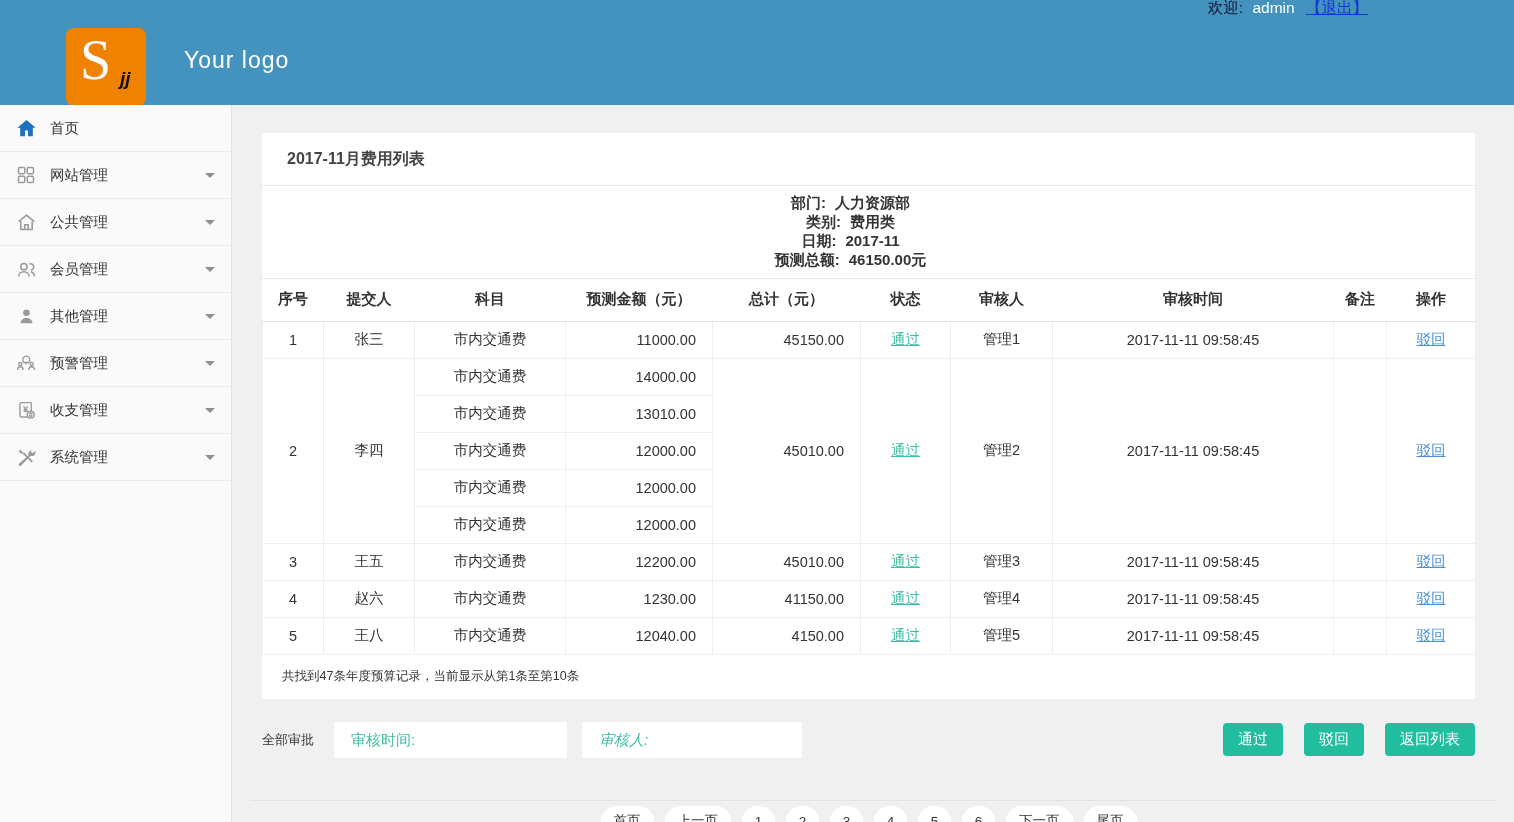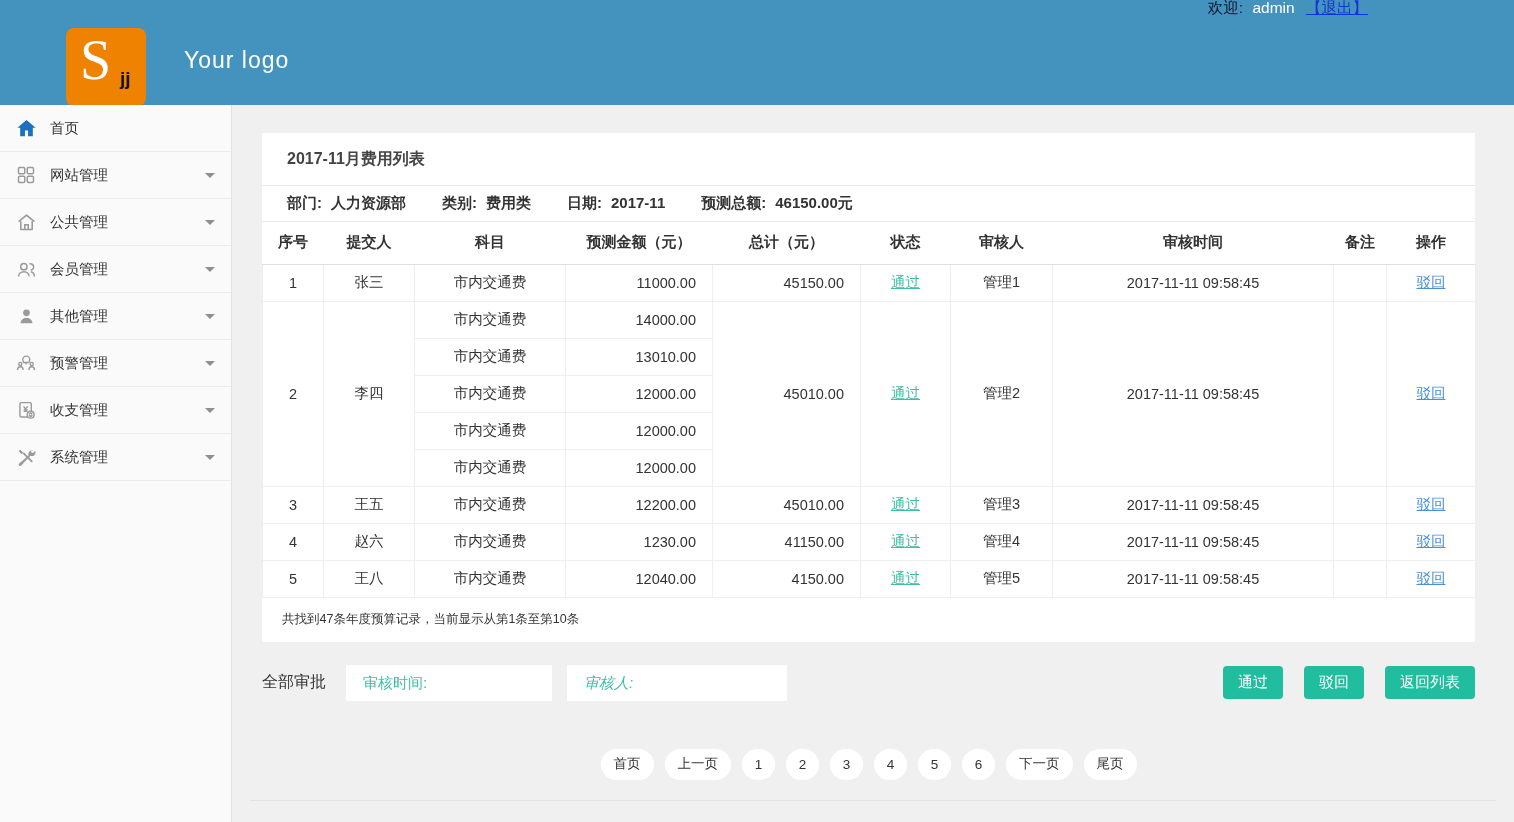--- a/index.html
+++ b/index.html
@@ -5,21 +5,21 @@
   * { margin:0; padding:0; box-sizing:border-box; }
   html,body { width:1514px; height:822px; overflow:hidden;
     font-family:"Liberation Sans","DejaVu Sans",sans-serif; background:#f0f0f0; position:relative; }
 
   
   .topbar { position:absolute; left:0; top:0; width:1514px; height:105px; background:#4493bf; }
   .logo-badge { position:absolute; left:66px; top:28px; width:80px; height:78px;
     background:#ef8200; border-radius:8px; }
   .logo-s { position:absolute; left:14px; top:0px; font-family:"Liberation Serif",serif;
     font-size:56px; color:#fff; }
-  .logo-jj { position:absolute; left:54px; top:40px; font-size:19px; color:#111; font-weight:700; }
+  .logo-jj { position:absolute; left:54px; top:40px; font-size:19px; color:#111; font-weight:700;font-style:italic; }
   .logo-text { position:absolute; left:184px; top:47px; font-size:23px; color:#fff; letter-spacing:1px; }
   .welcome { position:absolute; top:-2px; right:146px; font-size:15.5px; white-space:nowrap; }
   .w-label { color:#161632; }
   .w-user { color:#fff; margin:0 7px 0 5px; }
   .w-logout { color:#1433d6; text-decoration:underline; cursor:pointer; }
 
   
   .sidebar { position:absolute; left:0; top:105px; bottom:0; width:232px;
     background:#fafafa; border-right:1px solid #e2e2e2; }
   .side-item { display:flex; align-items:center; height:47px; padding:0 16px 0 13px;
@@ -27,38 +27,38 @@
   .s-icon { width:26px; display:flex; justify-content:center; align-items:center; }
   .s-label { margin-left:11px; font-size:14.5px; color:#333; }
   .caret { margin-left:auto; width:0; height:0; border-left:5px solid transparent;
     border-right:5px solid transparent; border-top:5.5px solid #8f8f8f; }
 
   
   .main { position:absolute; left:232px; top:105px; right:0; bottom:0; }
   .panel { width:1213px; margin:28px 0 0 30px; background:#fff; }
   .panel-title { padding:16px 25px 15px; font-size:16px; color:#444; border-bottom:1px solid #e9e9e9;font-weight:bold; }
   .filter-bar { display:flex; align-items:center; padding:8px 25px; border-bottom:1px solid #e9e9e9;
-    font-weight:700; font-size:15px; color:#333; }
+    font-weight:700; font-size:15px; color:#333;flex-direction:column; }
   .f-group { margin-right:36px; white-space:nowrap; }
   .f-label { margin-right:9px; }
 
   table { width:100%; border-collapse:collapse; table-layout:fixed; }
   thead th { height:42px; font-size:15px; font-weight:700; color:#333;
     border-bottom:1px solid #e0e0e0; text-align:center; }
   tbody td { height:37px; border:1px solid #efefef; text-align:center;
     font-size:14.5px; color:#333; overflow:hidden; }
   tbody td.td-amount, tbody td.td-total { text-align:right; padding-right:16px; }
   .status-link { color:#3dbfa6; text-decoration:underline; cursor:pointer; }
   .action-link { color:#4a90d9; text-decoration:underline; cursor:pointer; }
   .summary { padding:13px 20px 14px; font-size:12.5px; color:#333; }
 
   
   .approval-row { display:flex; align-items:center; width:1213px; margin:23px 0 0 30px; }
-  .approval-label { font-size:16px; color:#333; }
-  .appr-input { height:36px; border:none; background:#fff; width:206px; margin-left:20px;
+  .approval-label { font-size:13px; color:#333; }
+  .appr-input { height:36px; border:none; background:#fff; width:233px; margin-left:20px;
     padding:0 17px; font-size:15px; color:#333; outline:none; }
   .appr-input.second { width:220px; margin-left:15px;font-style:italic; }
   .appr-input::placeholder { color:#3cbda4; opacity:1; }
   .appr-btns { margin-left:auto; display:flex; gap:21px; }
   .btn { height:33px; padding:0 15px; background:#20bd9f; color:#fff; border:none;
     border-radius:4px; font-size:15px; cursor:pointer; }
 
   
   .pagination { width:1213px; margin:48px 0 0 30px; display:flex; justify-content:center; gap:11px; }
   .page-pill { height:31px; border:none; border-radius:16px; background:#fff; color:#333;

